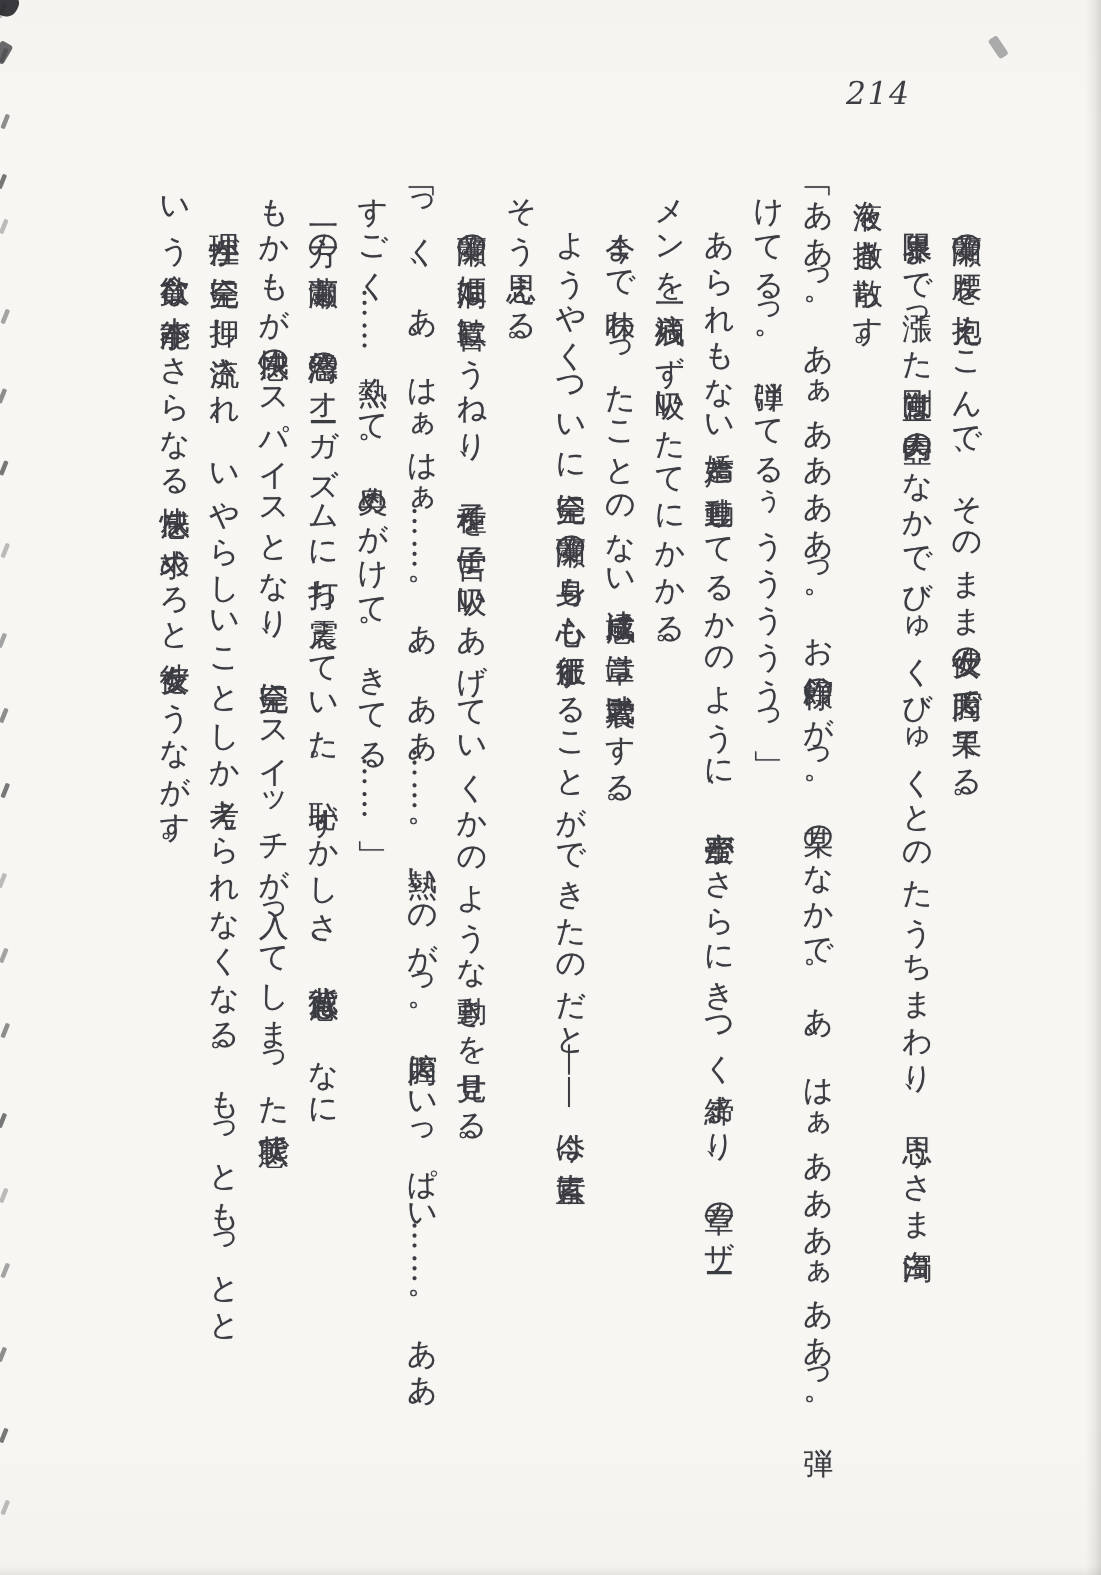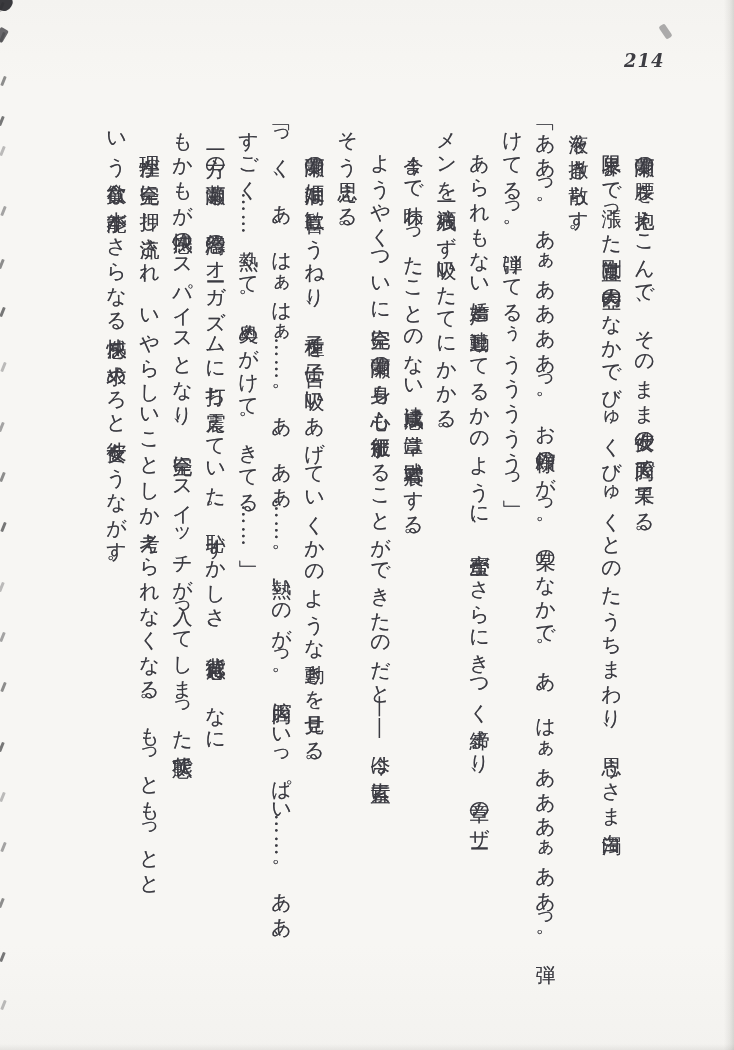--- a/index.html
+++ b/index.html
@@ -28,26 +28,25 @@
   }
   .bottom-edge {
     position: absolute;
     left: 0; bottom: 0;
     width: 734px; height: 6px;
     background: linear-gradient(180deg, rgba(0,0,0,0) 0%, rgba(110,108,102,0.10) 100%);
   }
   .page-number {
     position: absolute;
     top: 50px;
-    left: 624px;
-    font-size: 18px;
+    left: 564px;
+    font-size: 21px;
     font-style: italic;
     letter-spacing: 1px;
     color: #3d3d43;
-    font-weight: bold;
   }
   .text-block {
     position: absolute;
     top: 118px;
     right: 73px;
     height: 832px;
     writing-mode: vertical-rl;
     text-orientation: mixed;
     font-size: 20px;
     line-height: 33px;

